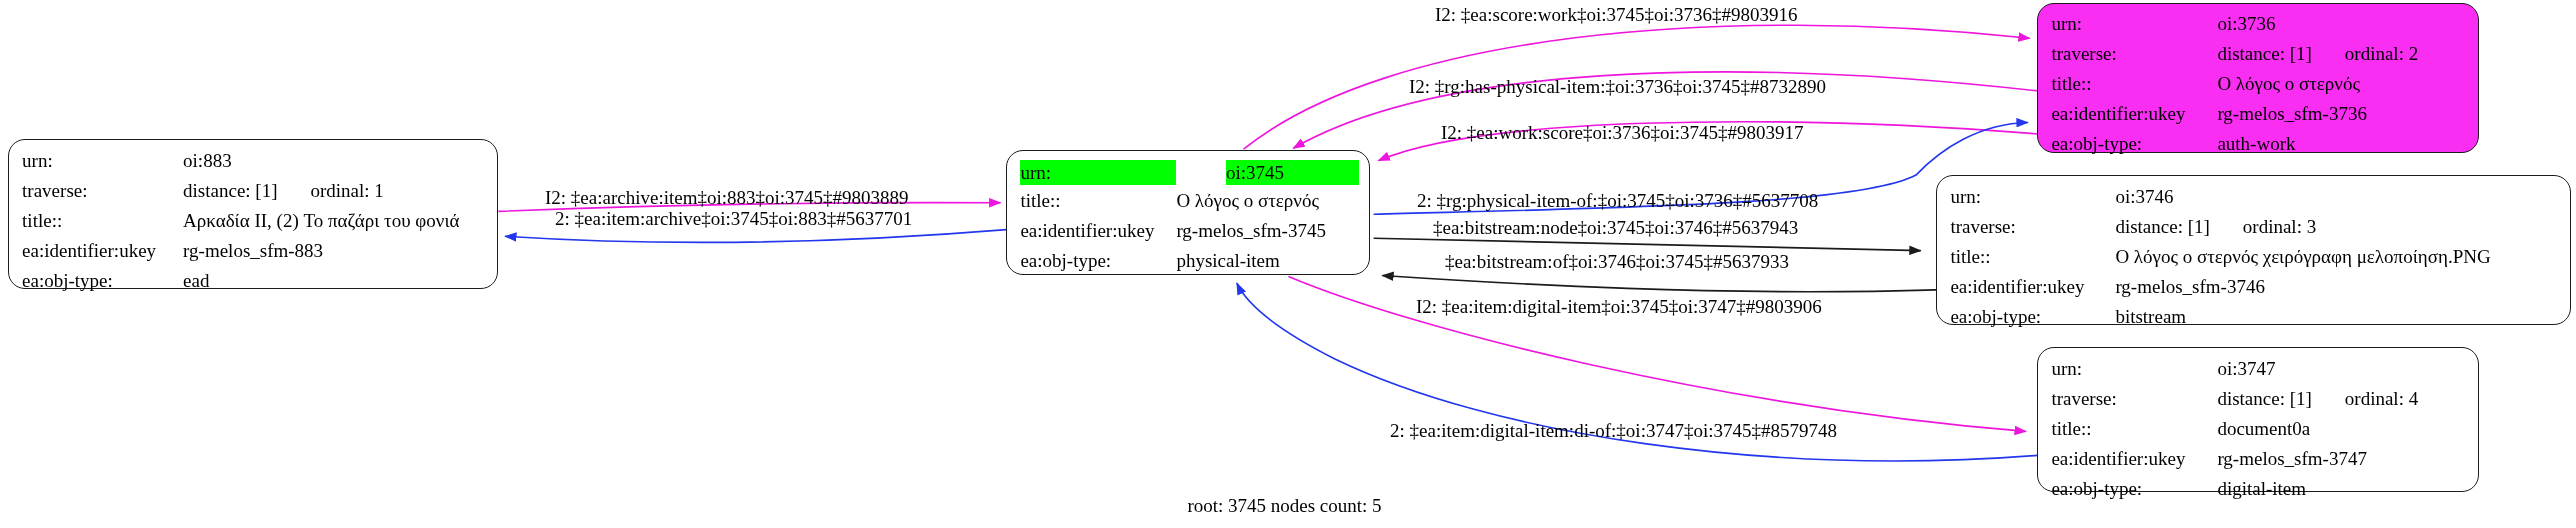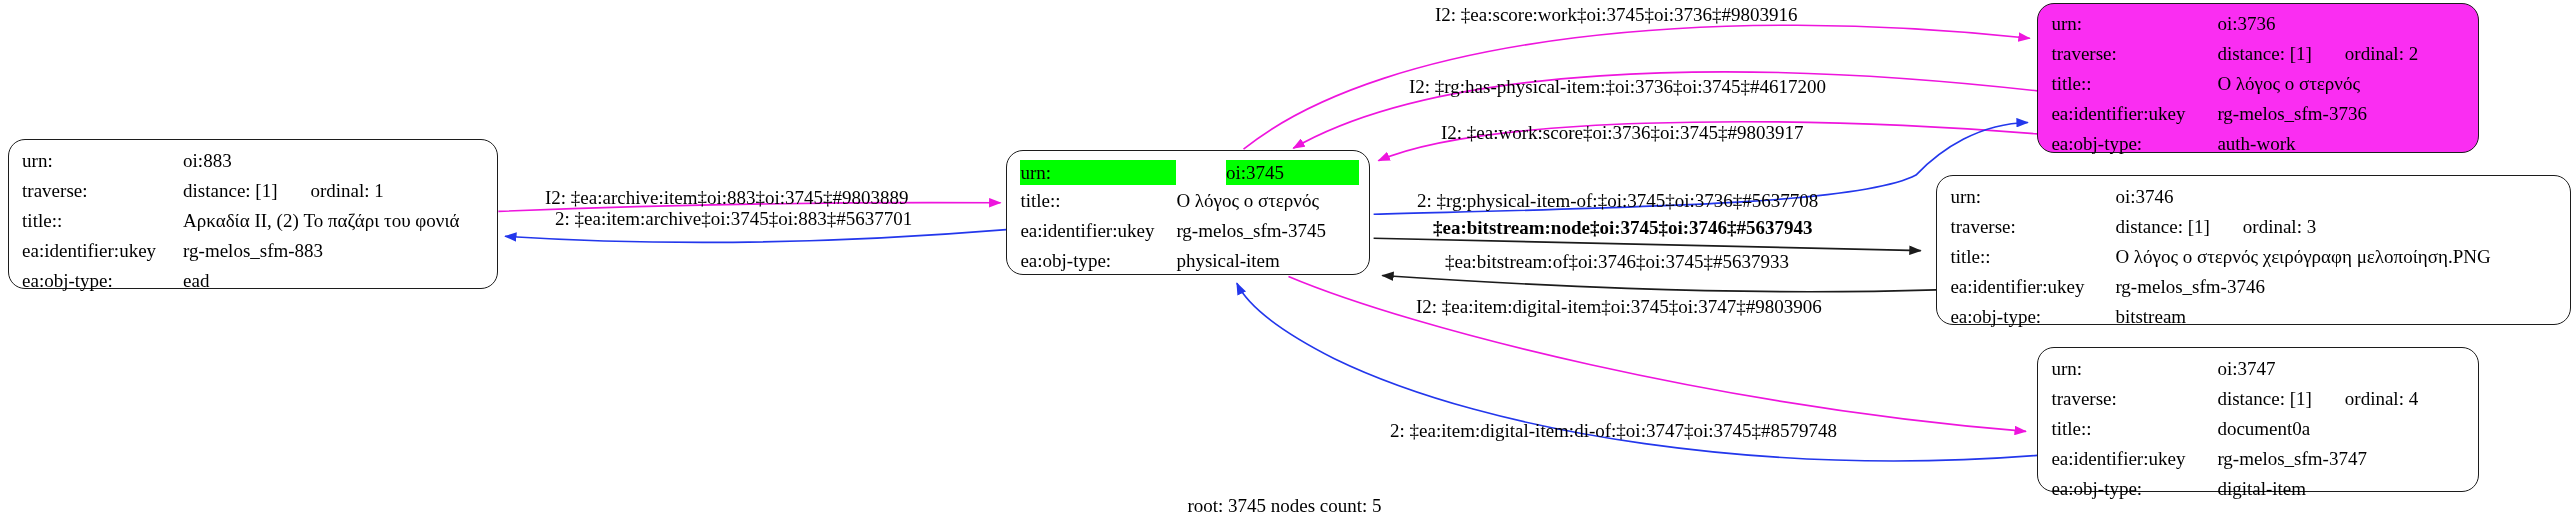--- a/index.html
+++ b/index.html
@@ -29,21 +29,21 @@
   .n3746 .lbl{width:165px;}
 
   .n3747{left:2037px;top:347px;width:442px;height:145px;}
   .n3747 .lbl{width:166px;}
 
   .elabel{position:absolute;font-size:19px;line-height:20px;white-space:nowrap;color:#000000;}
   .l-score-work{left:1435px;top:4.8px;}
   .l-has-physical-item{left:1409px;top:77px;}
   .l-work-score{left:1441px;top:123px;}
   .l-physical-item-of{left:1417px;top:191px;}
-  .l-bitstream-node{left:1433px;top:218px;font-weight:bold;}
+  .l-bitstream-node{left:1433px;top:218px;}
   .l-bitstream-of{left:1445px;top:252px;}
   .l-item-digital-item{left:1416px;top:297px;}
   .l-di-of{left:1390px;top:421px;}
   .l-archive-item{left:545px;top:188px;}
   .l-item-archive{left:555px;top:209px;}
 
   .caption{position:absolute;left:1074px;top:495px;width:421px;text-align:center;font-size:19px;}
 </style>
 </head>
 <body>
@@ -181,21 +181,21 @@
         <span class="lbl">ea:identifier:ukey</span>
         <span class="val">rg-melos_sfm-3747</span>
       </div>
     <div class="row">
         <span class="lbl">ea:obj-type:</span>
         <span class="val">digital-item</span>
       </div>
   </div>
 
   <div class="elabel l-score-work">I2: ‡ea:score:work‡oi:3745‡oi:3736‡#9803916</div>
-  <div class="elabel l-has-physical-item">I2: ‡rg:has-physical-item:‡oi:3736‡oi:3745‡#4617200</div>
+  <div class="elabel l-has-physical-item">I2: ‡rg:has-physical-item:‡oi:3736‡oi:3745‡#8732890</div>
   <div class="elabel l-work-score">I2: ‡ea:work:score‡oi:3736‡oi:3745‡#9803917</div>
   <div class="elabel l-physical-item-of">2: ‡rg:physical-item-of:‡oi:3745‡oi:3736‡#5637708</div>
   <div class="elabel l-bitstream-node">‡ea:bitstream:node‡oi:3745‡oi:3746‡#5637943</div>
   <div class="elabel l-bitstream-of">‡ea:bitstream:of‡oi:3746‡oi:3745‡#5637933</div>
   <div class="elabel l-item-digital-item">I2: ‡ea:item:digital-item‡oi:3745‡oi:3747‡#9803906</div>
   <div class="elabel l-di-of">2: ‡ea:item:digital-item:di-of:‡oi:3747‡oi:3745‡#8579748</div>
   <div class="elabel l-archive-item">I2: ‡ea:archive:item‡oi:883‡oi:3745‡#9803889</div>
   <div class="elabel l-item-archive">2: ‡ea:item:archive‡oi:3745‡oi:883‡#5637701</div>
 
   <div class="caption">root: 3745 nodes count: 5</div>

